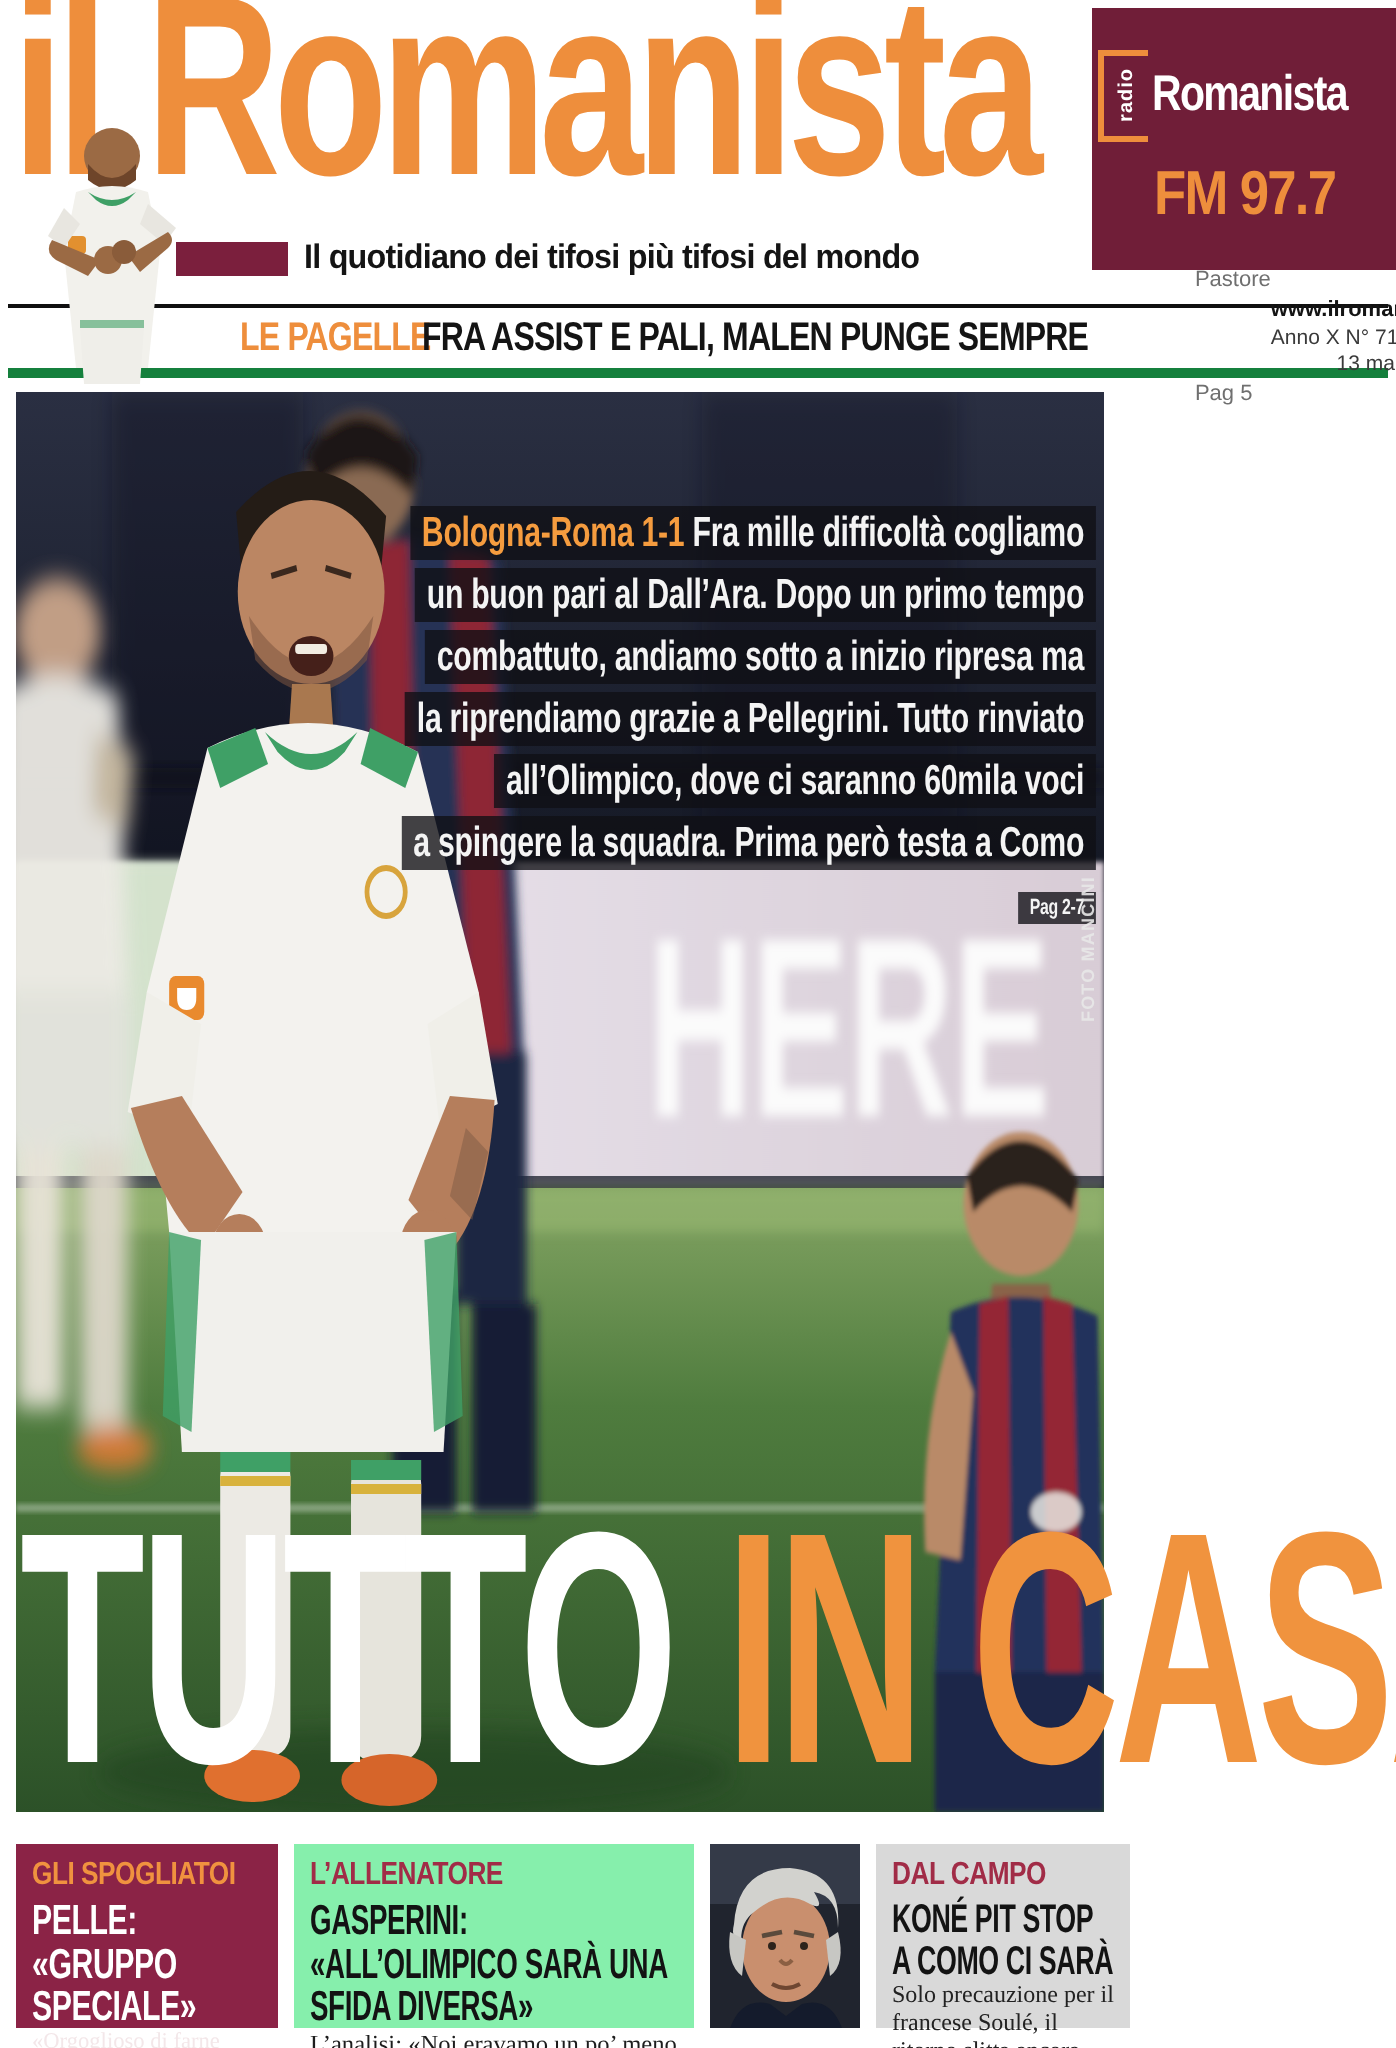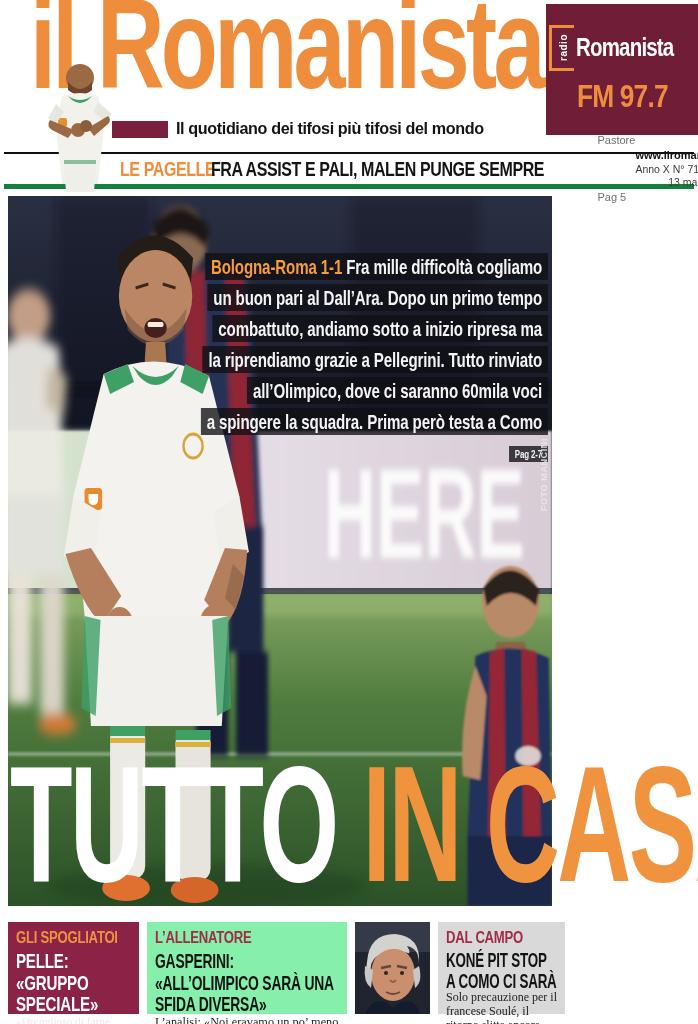--- a/index.html
+++ b/index.html
@@ -1,20 +1,20 @@
 <!DOCTYPE html>
 <html><head>
 <meta charset="utf-8">
 <style>
   html,body{margin:0;padding:0;}
   body{width:698px;height:1024px;background:#ffffff;font-family:"Liberation Sans",sans-serif;position:relative;overflow:hidden;}
   .page{position:absolute;inset:0;}
 
   
-  .masthead{position:absolute;top:0;left:0;right:0;height:152px;margin-left:24px;}
+  .masthead{position:absolute;top:0;left:0;right:0;height:152px;}
   .masthead-title{position:absolute;left:6px;top:-26px;font-size:128px;font-weight:bold;color:#EE8E3C;letter-spacing:-5px;white-space:nowrap;transform:scaleX(0.73);transform-origin:left top;line-height:1.1;}
   .tag-rect{position:absolute;left:88px;top:121px;width:56px;height:17px;background:#7B1F3D;}
   .tagline{position:absolute;left:152px;top:119px;font-size:17px;font-weight:bold;color:#141414;letter-spacing:-0.4px;transform:scaleX(0.95);transform-origin:left top;}
 
   .radio-box{position:absolute;right:0;top:4px;width:152px;height:131px;background:#701E38;display:flex;flex-direction:column;align-items:center;justify-content:center;gap:8px;}
   .radio-row{display:flex;align-items:center;}
   .radio-frame{width:22px;height:40px;border:3px solid #EE8E3C;border-right:none;display:flex;align-items:center;justify-content:center;}
   .radio-vert{writing-mode:vertical-rl;transform:rotate(180deg);font-size:10px;font-weight:bold;color:#ffffff;letter-spacing:0.5px;}
   .radio-name{color:#ffffff;font-weight:bold;font-size:25px;letter-spacing:-1px;transform:scaleX(0.82);transform-origin:left center;margin-left:2px;}
   .radio-fm{color:#EE8E3C;font-weight:bold;font-size:31px;letter-spacing:-1px;transform:scaleX(0.85);transform-origin:center;}

